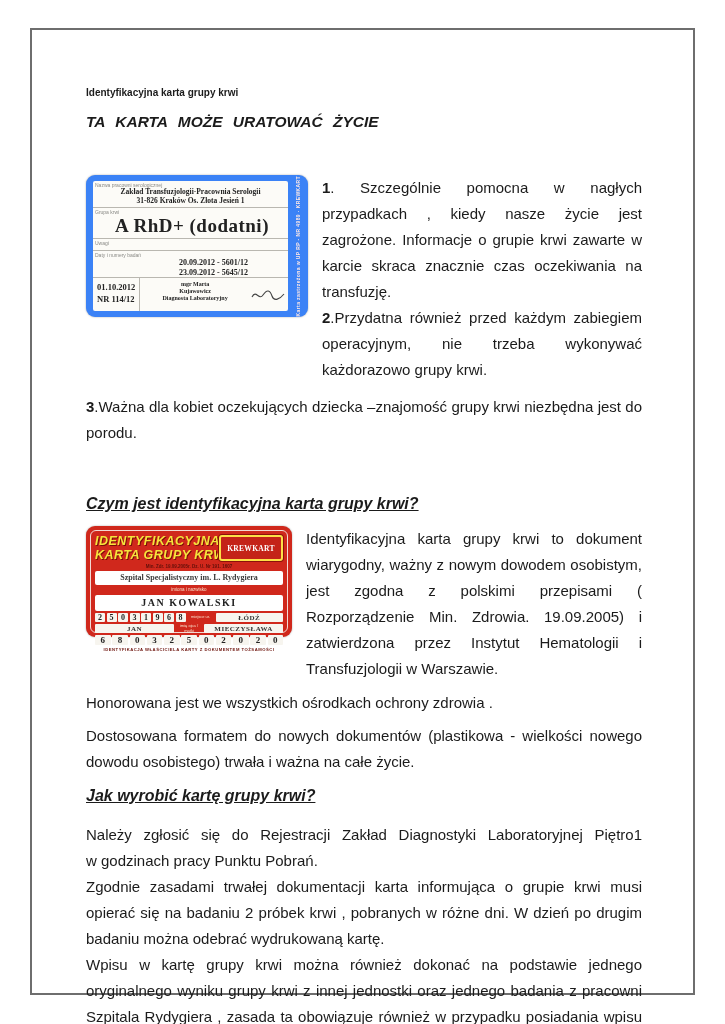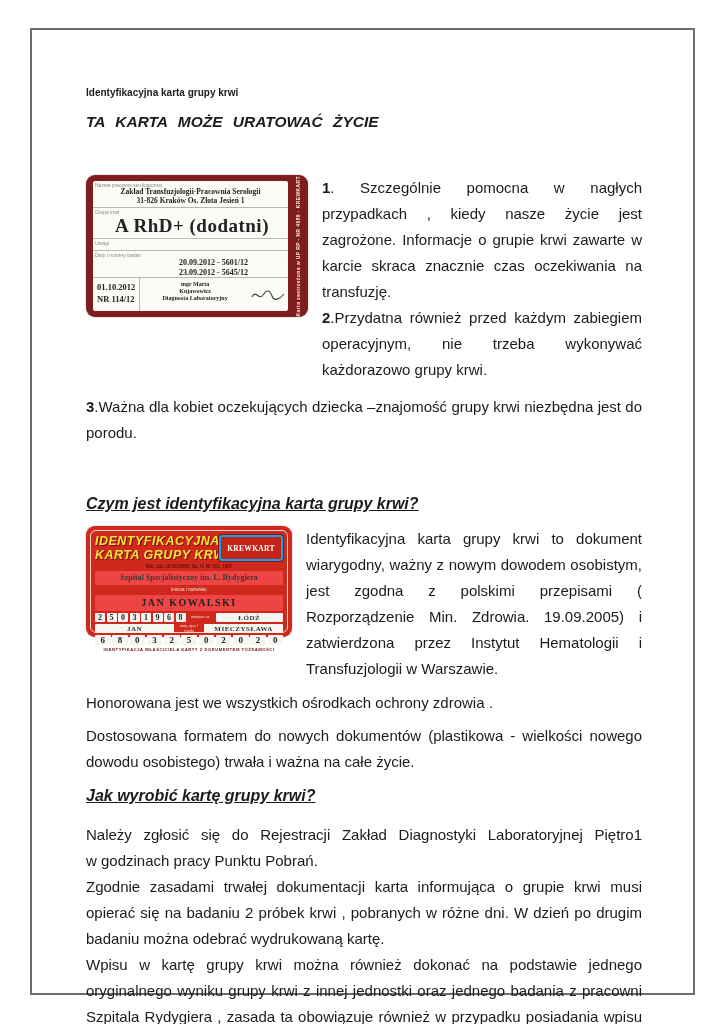--- a/index.html
+++ b/index.html
@@ -21,21 +21,21 @@
     text-decoration: underline; margin-bottom: 0;
   }
   .body-text { font-size: 15px; line-height: 26px; text-align: justify; }
   .media-row { display: flex; gap: 14px; align-items: flex-start; }
   .media-row .side-text { flex: 1; }
   .bold { font-weight: bold; }
 
   
   .card1 {
     width: 222px; height: 142px; flex: 0 0 222px;
-    background: #7f1d1d; border-radius: 9px;
+    background: #3b82f6; border-radius: 9px;
     padding: 6px 20px 6px 7px; position: relative;
     box-shadow: 0 0 2px rgba(0,0,0,.35);
   }
   .card1-inner {
     background: #fcfbf7; height: 100%; border-radius: 2px;
     display: flex; flex-direction: column; overflow: hidden;
     color: #222;
   }
   .c1-tinylabel {
     font-size: 5px; color: #8a8a86; padding: 1px 2px 0 2px; line-height: 6px;
@@ -78,28 +78,28 @@
   }
   .c2-titlewrap { position: relative; height: 30px; }
   .c2-title {
     font-weight: bold; font-style: italic; font-size: 12.5px; line-height: 14px;
     color: #f6e43c; letter-spacing: .5px;
     text-shadow: 1px 1px 0 #7a0d08;
     white-space: nowrap;
   }
   .c2-badge {
     position: absolute; right: 0; top: 1px; width: 64px; height: 26px;
-    background: #c42318; border: 2px solid #0ea5e9; border-radius: 3px;
+    background: #c42318; border: 2px solid #fde047; border-radius: 3px;
     display: flex; align-items: center; justify-content: center;
     box-shadow: 0 0 0 1px #8c110b;
   }
   .c2-badge span { color: #fff; font-weight: bold; font-size: 7.5px; font-family: "Liberation Serif", serif; letter-spacing: .3px; }
   .c2-regline { font-size: 4.5px; color: #62100a; font-weight: bold; text-align: center; line-height: 5px; }
   .c2-bar {
-    background: #ef4444; border-radius: 2px; text-align: center;
+    background: #ffffff; border-radius: 2px; text-align: center;
     font-family: "Liberation Serif", serif; font-weight: bold; color: #3a3a3a;
   }
   .c2-issuer { font-size: 8px; line-height: 14px; height: 14px; }
   .c2-minilabel { font-size: 4.5px; color: #f7dfc9; text-align: center; line-height: 6px; }
   .c2-name { font-size: 10px; line-height: 16px; height: 16px; letter-spacing: 1.5px; color: #222; }
   .c2-row { display: flex; gap: 2px; align-items: stretch; height: 14px; }
   .c2-digits { display: flex; gap: 1.5px; }
   .c2-digits .digit {
     background: #f7f5ef; border-radius: 1px; width: 10px;
     display: inline-flex; align-items: center; justify-content: center;

